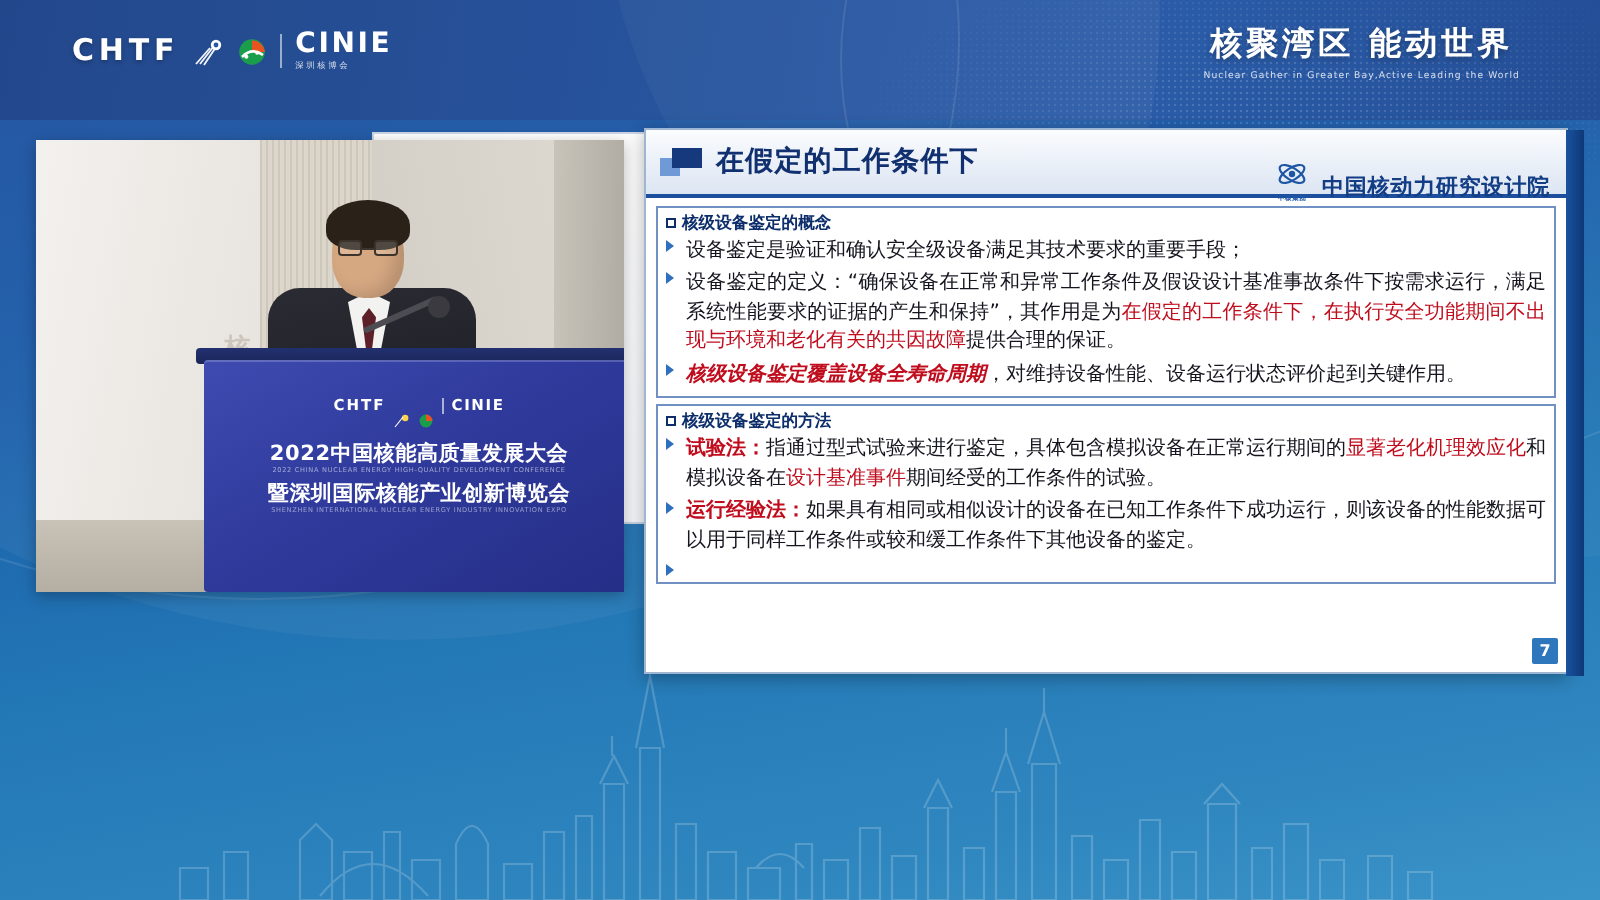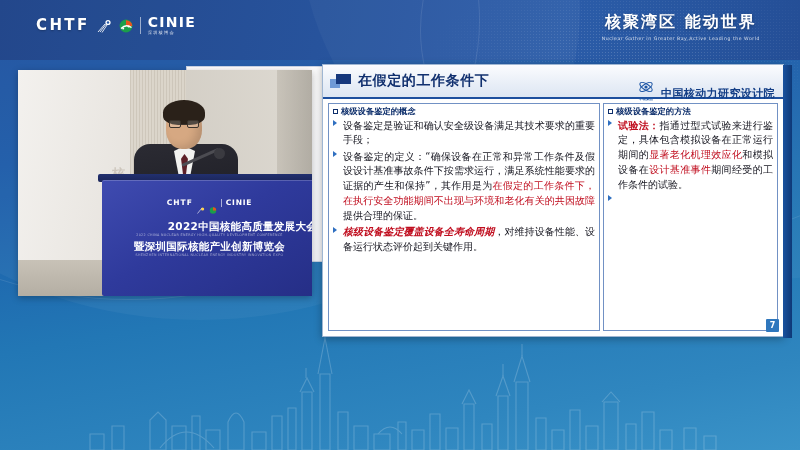--- a/index.html
+++ b/index.html
@@ -135,21 +135,21 @@
   .podium-top {
     position:absolute; left: 80px; top: 104px; width: 222px; height: 8px;
     background: linear-gradient(#22306f,#1a2559); border-radius: 2px;
   }
   .pod-logo { position:absolute; left: 0; top: 18px; width: 100%;
     display:flex; align-items:center; justify-content:center; gap: 4px; }
   .pod-chtf { color:#fff; font-size: 7.5px; font-weight:700; letter-spacing:1px; }
   .pod-mark { width: 8px; height: 7px; }
   .pod-div { width:1px; height: 8px; background: rgba(255,255,255,.6); }
   .pod-cinie { color:#fff; font-size: 7.5px; font-weight:700; letter-spacing:.8px; }
-  .pod-l1 { position:absolute; left:0; top: 40px; width:100%; text-align:right;
+  .pod-l1 { position:absolute; left:0; top: 40px; width:100%; text-align:center;
     color:#fff; font-size: 10.5px; font-weight:700; letter-spacing:.3px; }
   .pod-l1e { position:absolute; left:0; top: 53px; width:100%; text-align:center;
     color: rgba(255,255,255,.55); font-size: 3.3px; letter-spacing:.35px; }
   .pod-l2 { position:absolute; left:0; top: 60px; width:100%; text-align:center;
     color:#fff; font-size: 10.5px; font-weight:700; letter-spacing:.3px; }
   .pod-l2e { position:absolute; left:0; top: 73px; width:100%; text-align:center;
     color: rgba(255,255,255,.5); font-size: 3.3px; letter-spacing:.35px; }
 
   
   .magslide {
@@ -185,21 +185,21 @@
   }
   .title-right { margin-left: auto; display:flex; align-items:flex-end; gap: 5px; margin-right: 8px; margin-top: 18px; }
   .cnnc-logo { position: relative; width: 20px; height: 22px; }
   .cnnc-ring {
     position:absolute; left: 2px; top: 1px; width: 16px; height: 14px;
   }
   .cnnc-text { position:absolute; left: 0; bottom: 0; width: 100%; text-align:center;
     font-size: 3.4px; color: #1e56a5; font-weight: 700; letter-spacing: .2px; }
   .inst-name { color: #133e86; font-size: 11px; font-weight: 700; letter-spacing: .4px; }
 
-  .slide-body { flex: 1; padding: 4px 5px 5px 5px; display: flex; flex-direction: row; gap: 3px; }
+  .slide-body { flex: 1; padding: 4px 5px 5px 5px; display: flex; flex-direction: column; gap: 3px; }
 
   .sec {
     border: 1px solid #7191c4; background: #fff;
     padding: 2px 4px 3px 4px;
   }
   .sec-head {
     display: flex; align-items: center; gap: 3px;
     color: #0d2e6b; font-size: 8.3px; font-weight: 700; margin-bottom: 1px;
   }
   .sq-bullet { width: 5px; height: 5px; border: 1px solid #0d2e6b; flex: 0 0 5px; }
@@ -445,20 +445,26 @@
         </div>
 
         <div class="item">
           <span class="tri">
               <i></i>
             </span>
           <span class="txt"><span class="lead">试验法：</span><span>指通过型式试验来进行鉴定，具体包含模拟设备在正常运行期间的</span><span class="hl">显著老化机理效应化</span><span>和模拟设备在</span><span class="hl">设计基准事件</span><span>期间经受的工作条件的试验。</span></span>
         </div>
 
 
+        <div class="item">
+          <span class="tri">
+              <i></i>
+            </span>
+          <span class="txt"><span class="lead">运行经验法：</span><span>如果具有相同或相似设计的设备在已知工作条件下成功运行，则该设备的性能数据可以用于同样工作条件或较和缓工作条件下其他设备的鉴定。</span></span>
+        </div>
 
         <div class="item">
           <span class="tri">
               <i></i>
             </span>
         </div>
       </div>
     </div>
 
     <div class="pagebadge">7</div>

